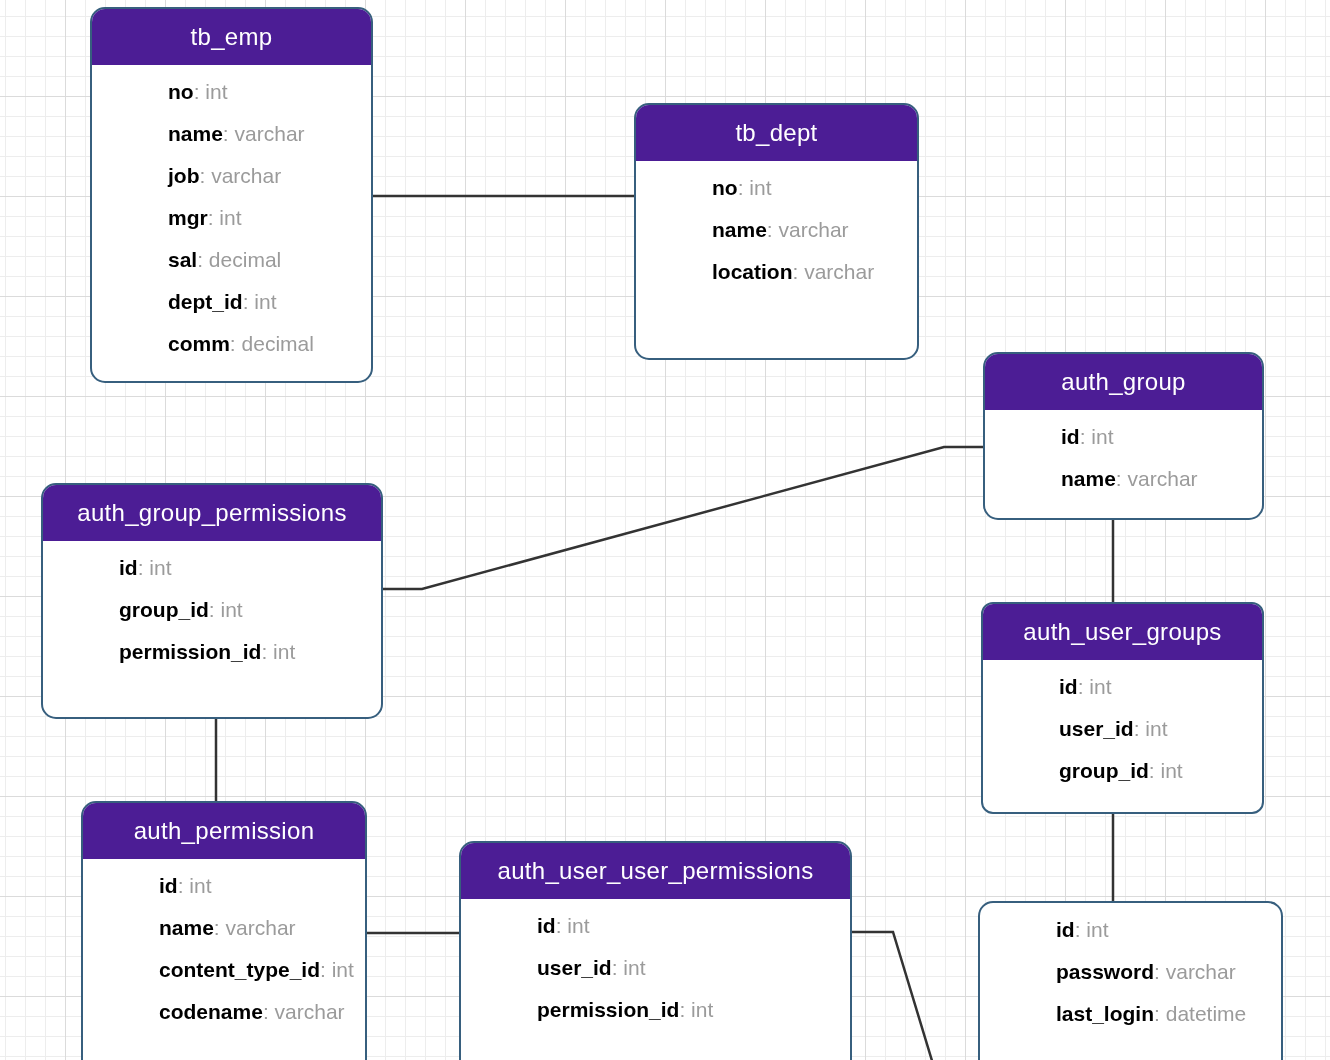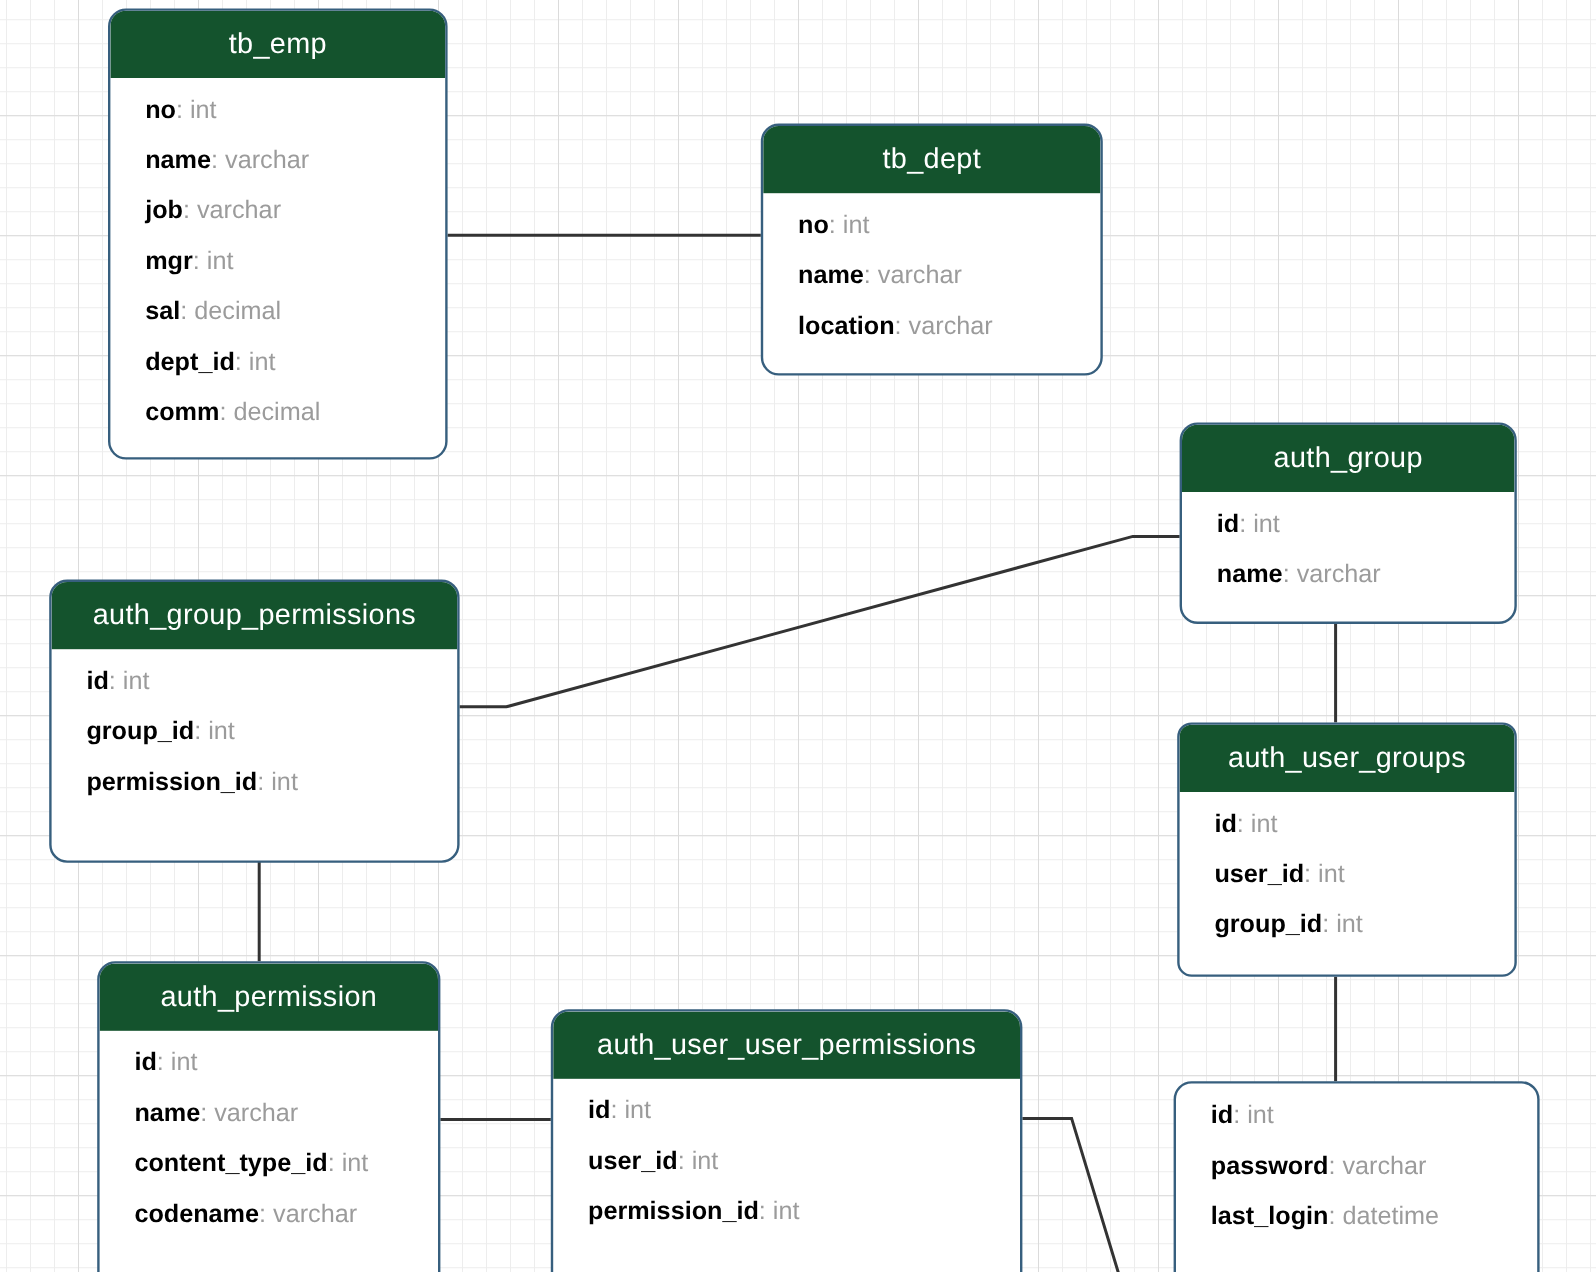--- a/index.html
+++ b/index.html
@@ -35,31 +35,31 @@
     z-index: 2;
     box-sizing: border-box;
     background: #ffffff;
     border: 2.5px solid #375f7e;
     border-radius: 15px;
     overflow: hidden;
   }
   .table-header {
     box-sizing: border-box;
     height: 56px;
-    background: #14532d;
+    background: #4c1d95;
     color: #ffffff;
     font-size: 24px;
     font-weight: 400;
     text-align: center;
     line-height: 56px;
     letter-spacing: 0.3px;
     white-space: nowrap;
   }
   .table-body {
-    padding: 6px 8px 4px 29px;
+    padding: 6px 8px 4px 76px;
   }
   .field-row {
     height: 42px;
     line-height: 42px;
     font-size: 21px;
     white-space: nowrap;
   }
   .fname {
     color: #000000;
     font-weight: 700;
@@ -89,21 +89,21 @@
         <div class="table-body">
           <div class="field-row"><span class="fname">no</span><span class="ftype">: int</span></div>
           <div class="field-row"><span class="fname">name</span><span class="ftype">: varchar</span></div>
           <div class="field-row"><span class="fname">job</span><span class="ftype">: varchar</span></div>
           <div class="field-row"><span class="fname">mgr</span><span class="ftype">: int</span></div>
           <div class="field-row"><span class="fname">sal</span><span class="ftype">: decimal</span></div>
           <div class="field-row"><span class="fname">dept_id</span><span class="ftype">: int</span></div>
           <div class="field-row"><span class="fname">comm</span><span class="ftype">: decimal</span></div>
         </div>
       </div>
-      <div class="table-node" style="left: 634px; top: 103px; width: 285px; height: 210px;">
+      <div class="table-node" style="left: 634px; top: 103px; width: 285px; height: 257px;">
         <div class="table-header">tb_dept</div>
         <div class="table-body">
           <div class="field-row"><span class="fname">no</span><span class="ftype">: int</span></div>
           <div class="field-row"><span class="fname">name</span><span class="ftype">: varchar</span></div>
           <div class="field-row"><span class="fname">location</span><span class="ftype">: varchar</span></div>
         </div>
       </div>
       <div class="table-node" style="left: 983px; top: 352px; width: 281px; height: 168px;">
         <div class="table-header">auth_group</div>
         <div class="table-body">

